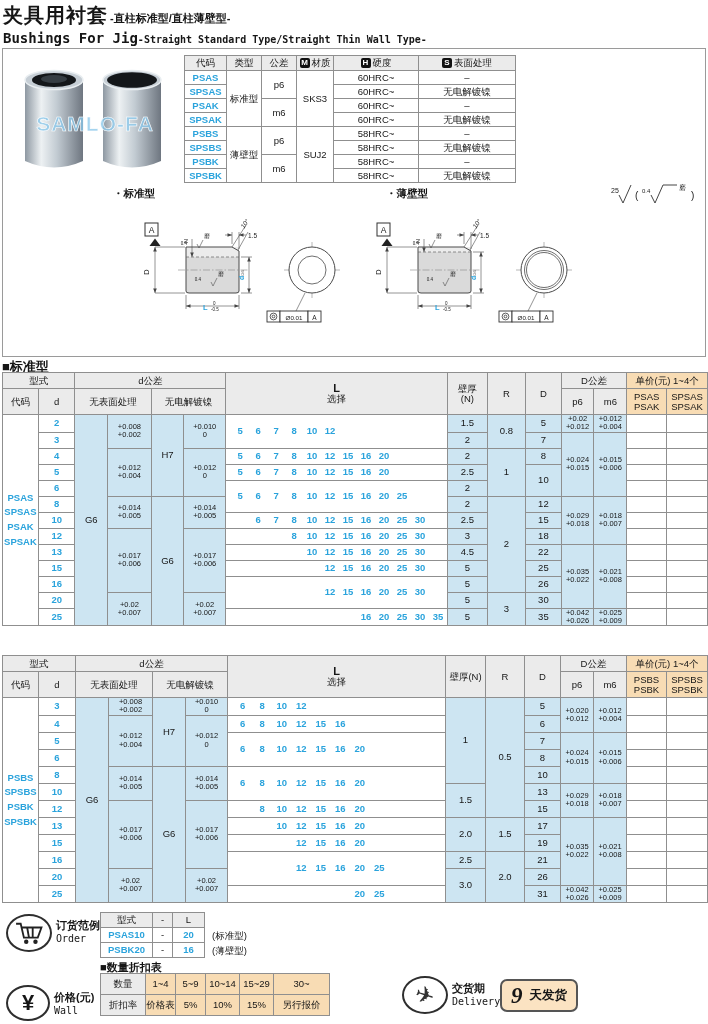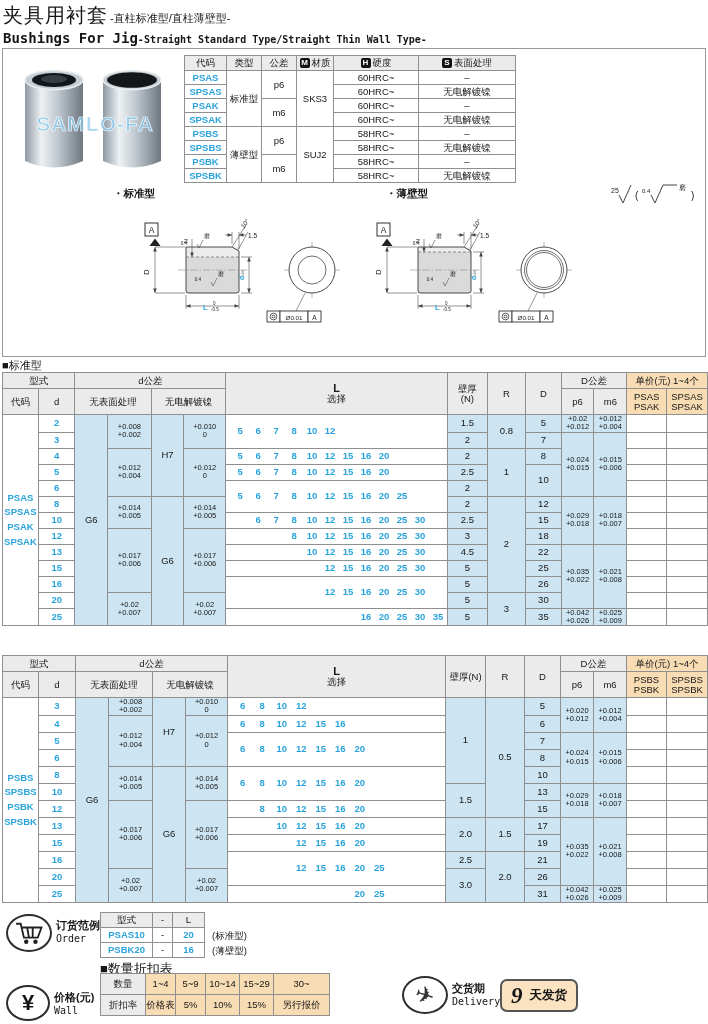--- a/index.html
+++ b/index.html
@@ -3,21 +3,21 @@
 <meta charset="utf-8">
 <style>
 *{margin:0;padding:0;box-sizing:border-box}
 html,body{width:708px;height:1024px}
 body{position:relative;background:#fff;font-family:"Liberation Sans","DejaVu Sans",sans-serif;color:#161616;overflow:hidden}
 .abs{position:absolute}
 .cyan{color:#2AA3DC}
 .bold{font-weight:bold}
 
 #hdr{left:3px;top:2px}
-#hdr .l1{font-size:20px;font-weight:normal;letter-spacing:1px}
+#hdr .l1{font-size:20px;font-weight:bold;letter-spacing:1px}
 #hdr .l1 .sub{font-size:11px;letter-spacing:0;margin-left:2px}
 #hdr .l2{font-size:14px;font-weight:bold;font-family:"DejaVu Sans Mono","Liberation Mono",monospace;margin-top:1px}
 #hdr .l2 .sub{font-size:10px}
 
 #obox{left:2px;top:48px;width:704px;height:309px;border:1px solid #9a9a9a;background:#fff}
 #photo{left:8px;top:8px}
 #specmount{left:181px;top:6px}
 .cap{font-size:10.5px;font-weight:bold}
 #cap-std{left:110px;top:138px}
 #cap-thin{left:383px;top:138px}
@@ -28,21 +28,21 @@
 table{border-collapse:collapse;table-layout:fixed}
 th,td{border:1px solid #8f8f8f;text-align:center;vertical-align:middle;font-weight:normal;padding:0;line-height:1.05;overflow:hidden}
 .tblD{border:1.5px solid #3d3d3d}
 .hdrg{background:#EBEBEB}
 .tan{background:#F8DCB4}
 .bgblue{background:#CDE5F2}
 .spec{font-size:9.5px}
 .spec th{height:15px;font-size:9.5px}
 .spec td{height:14px}
 .badge{display:inline-block;width:10px;height:10px;background:#111;color:#fff;font-size:8px;line-height:10px;border-radius:2px;margin-right:2px;font-weight:bold;vertical-align:1px}
-.sect{font-size:11px;font-weight:normal;left:2px}
+.sect{font-size:13px;font-weight:bold;left:2px}
 #sect-std{top:358px}
 #sect-thin{top:668px}
 #stdmount{left:2px;top:372px}
 #thinmount{left:2px;top:655px}
 .big th{background:#EBEBEB;font-size:9.5px}
 .big tr.h1 th{height:16px}
 .big tr.h2 th{height:26px}
 .big th.tan{background:#F8DCB4}
 .big td{font-size:9.5px;height:16px}
 .bigthin td{height:17px}
@@ -65,21 +65,21 @@
 #order-lab{left:56px;top:918px}
 #price-lab{left:54px;top:990px}
 #del-lab{left:452px;top:981px}
 #ordermount{left:100px;top:912px}
 .ordtbl{font-size:9.5px}
 .ordtbl th{height:15px}
 .ordtbl td{height:15px}
 .note{position:absolute;font-size:9.5px}
 #note-0{left:212px;top:930px}
 #note-1{left:212px;top:945px}
-#disc-title{left:100px;top:960px;font-size:13px;font-weight:normal}
+#disc-title{left:100px;top:960px;font-size:11px;font-weight:bold}
 #discmount{left:100px;top:973px}
 .disc td{height:21px;font-size:9.5px}
 #del-box{position:absolute;left:500px;top:979px;width:78px;height:33px;border:2px solid #555;border-radius:7px;background:#FBE3C2;display:flex;align-items:center;justify-content:center;gap:7px}
 #del-box .nine{font-family:"Liberation Serif","DejaVu Serif",serif;font-style:italic;font-weight:bold;font-size:23px}
 #del-box .dtxt{font-size:12.5px;font-weight:bold}
 </style>
 </head>
 <body>
 
 <div id="hdr" class="abs">

